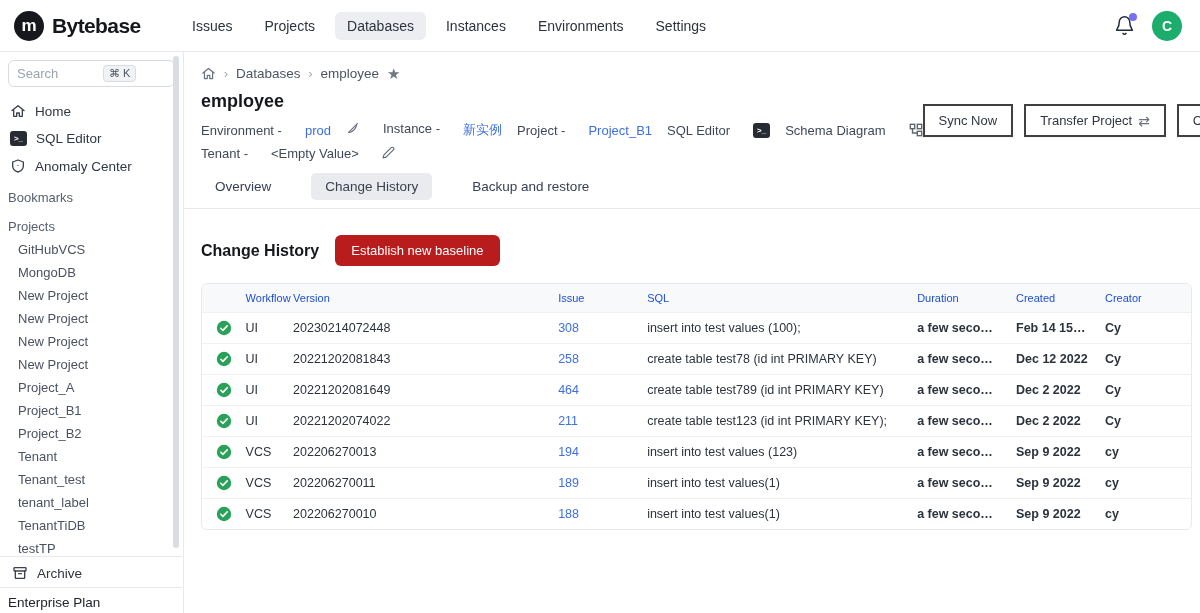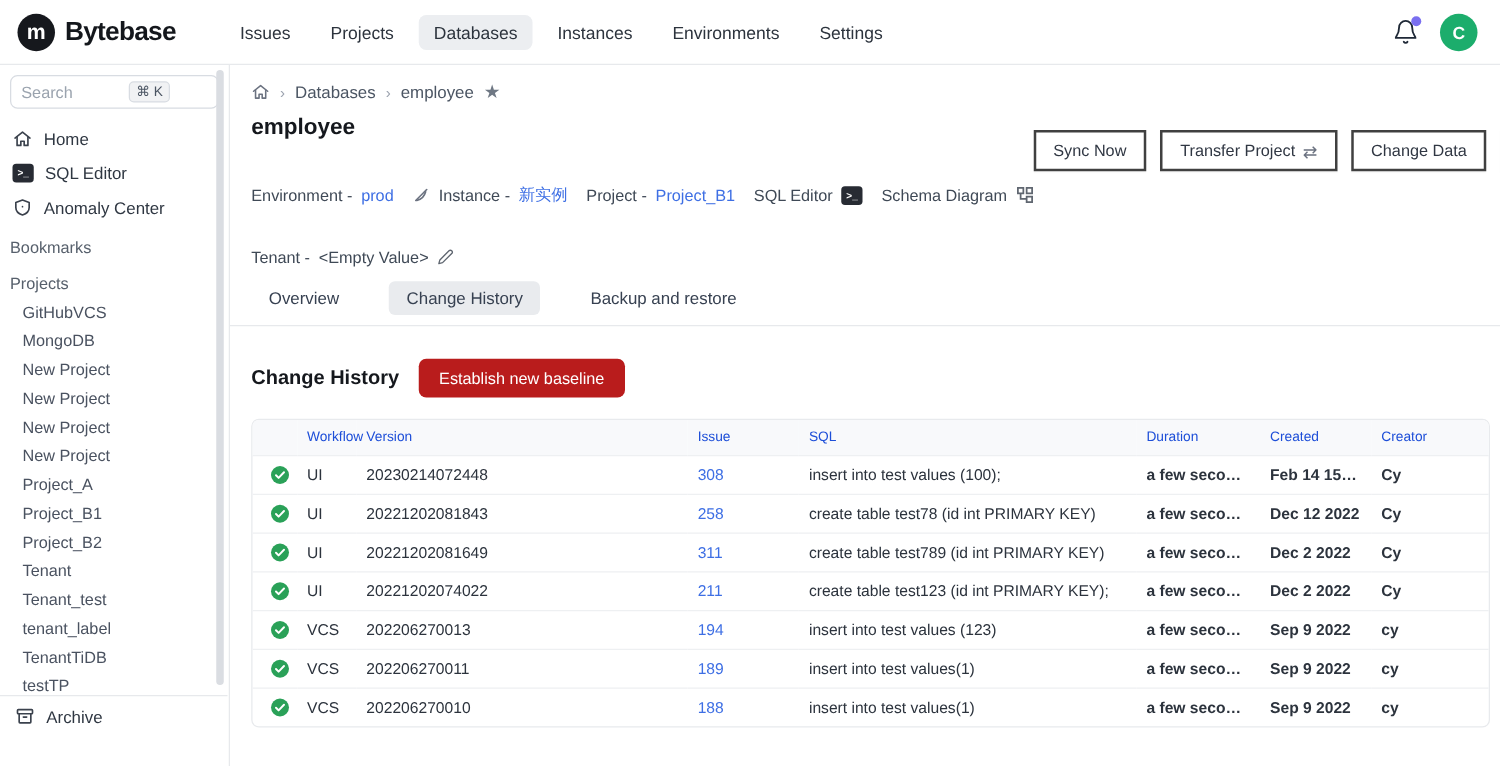--- a/index.html
+++ b/index.html
@@ -48,21 +48,21 @@
   .main { flex:1; overflow:hidden; }
   .breadcrumb { display:flex; align-items:center; gap:8px; padding:14px 8px 8px 17px; font-size:13.5px; color:#4b5563; }
   .crumb-sep { color:#9ca3af; font-size:12px; }
   .crumb-link { cursor:pointer; }
   .star { color:#6f7884; font-size:15px; cursor:pointer; line-height:1; }
 
   .page-header { display:flex; justify-content:space-between; align-items:flex-start; padding:2px 14px 0 17px; }
   .page-title { font-size:18px; font-weight:700; color:#15181d; margin-bottom:9px; }
   .meta-line { display:flex; align-items:center; gap:15px; font-size:13px; color:#3f4956; }
   .meta-line + .meta-line { margin-top:7px; }
-  .meta-group { display:flex; align-items:center; gap:7px; white-space:nowrap;margin-top:26px; }
+  .meta-group { display:flex; gap:23px; white-space:nowrap; }
   .meta-link { color:#3e6fe4; cursor:pointer; }
   .term-icon { width:17px; height:15px; background:#272b33; border-radius:3px; color:#fff;
     font-size:8px; font-weight:700; display:flex; align-items:center; justify-content:center; letter-spacing:0; }
   .actions { display:flex; gap:11px; margin-top:13px; }
   .btn { background:#fff; border:2px solid #404040; border-radius:0; padding:7px 14px; font-size:13px;
     color:#303743; font-family:"Liberation Sans",sans-serif; cursor:pointer; display:flex; align-items:center; gap:6px;
     box-shadow:0 1px 1px rgba(0,0,0,0.03); white-space:nowrap; }
   .btn .xfer { color:#6b7280; font-size:14px; line-height:1; }
 
   .tabs-row { display:flex; gap:26px; align-items:center; padding:12px 0 8px 17px; border-bottom:1px solid #e7e9ec; }
@@ -162,20 +162,21 @@
       </div>
 
     <div class="archive-row">
       <svg width="16" height="16" viewBox="0 0 24 24" fill="none" stroke="#3b424d" stroke-width="2" stroke-linecap="round" stroke-linejoin="round">
           <rect x="3" y="4" width="18" height="5" rx="1"></rect>
           <path d="M5 9v10a1 1 0 0 0 1 1h12a1 1 0 0 0 1-1V9"></path>
           <path d="M10 13h4"></path>
         </svg>
       <span>Archive</span>
     </div>
+    <div class="plan-row">Enterprise Plan</div>
     <div class="side-scrollbar"></div>
   </aside>
 
   <main class="main">
 
     <div class="breadcrumb">
       <svg width="15" height="15" viewBox="0 0 24 24" fill="none" stroke="#6b7280" stroke-width="2" stroke-linecap="round" stroke-linejoin="round">
           <path d="M3 11.2 12 4l9 7.2"></path>
           <path d="M5.5 10v10h4.5v-5h4v5h4.5V10"></path>
         </svg>
@@ -306,21 +307,21 @@
             </tr>
             <tr>
               <td class="c-status">
                 <svg width="16" height="16" viewBox="0 0 20 20">
                   <circle cx="10" cy="10" r="9" fill="#2aa158"></circle>
                   <path d="M6 10.3l2.6 2.6L14 7.3" stroke="#fff" stroke-width="2" fill="none" stroke-linecap="round" stroke-linejoin="round"></path>
                 </svg>
               </td>
               <td class="c-workflow">UI</td>
               <td class="c-version">20221202081649</td>
-              <td class="c-issue"><span class="issue-link">311</span></td>
+              <td class="c-issue"><span class="issue-link">464</span></td>
               <td class="c-sql">create table test789 (id int PRIMARY KEY)</td>
               <td class="c-dur">a few seconds</td>
               <td class="c-created">Dec 2 2022</td>
               <td class="c-creator">Cy</td>
             </tr>
             <tr>
               <td class="c-status">
                 <svg width="16" height="16" viewBox="0 0 20 20">
                   <circle cx="10" cy="10" r="9" fill="#2aa158"></circle>
                   <path d="M6 10.3l2.6 2.6L14 7.3" stroke="#fff" stroke-width="2" fill="none" stroke-linecap="round" stroke-linejoin="round"></path>

